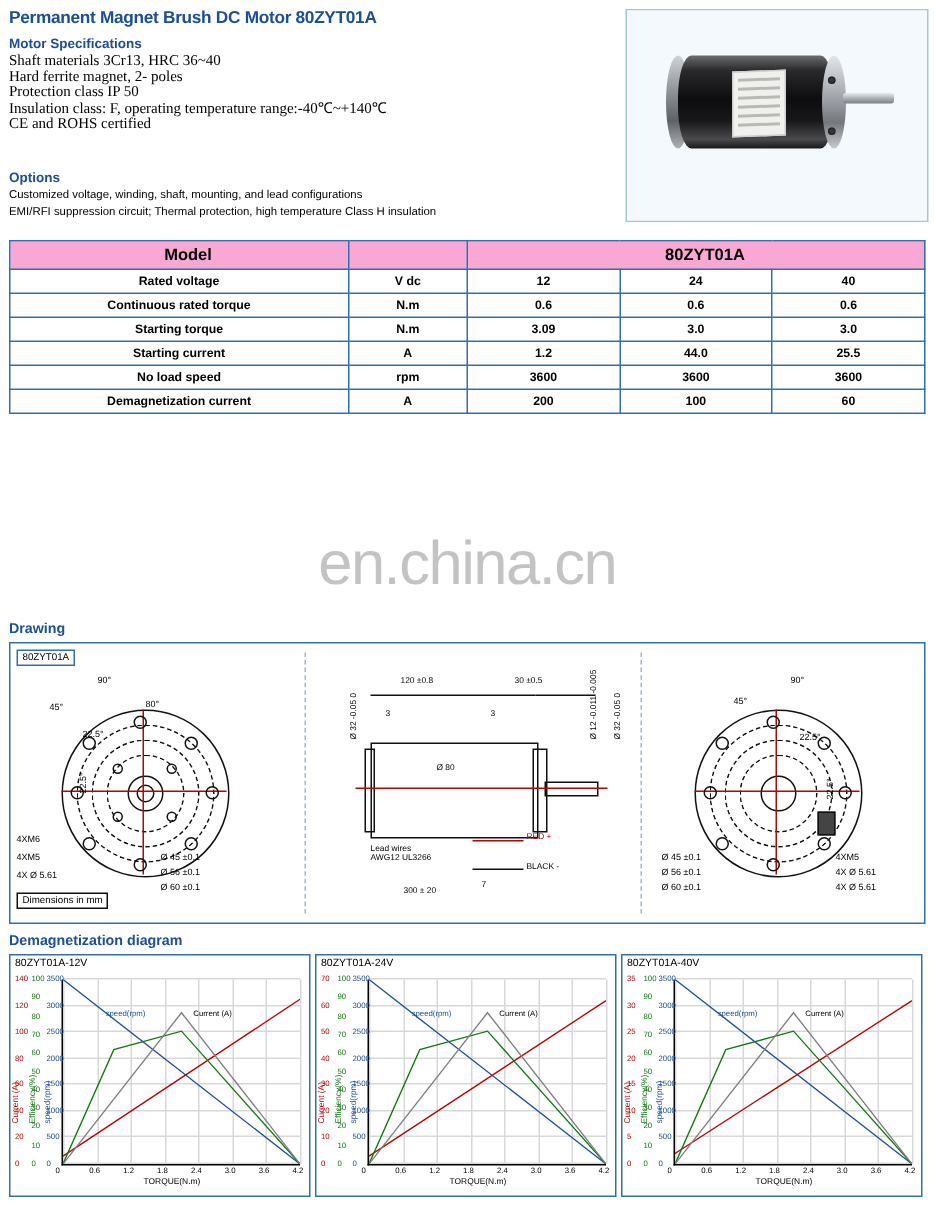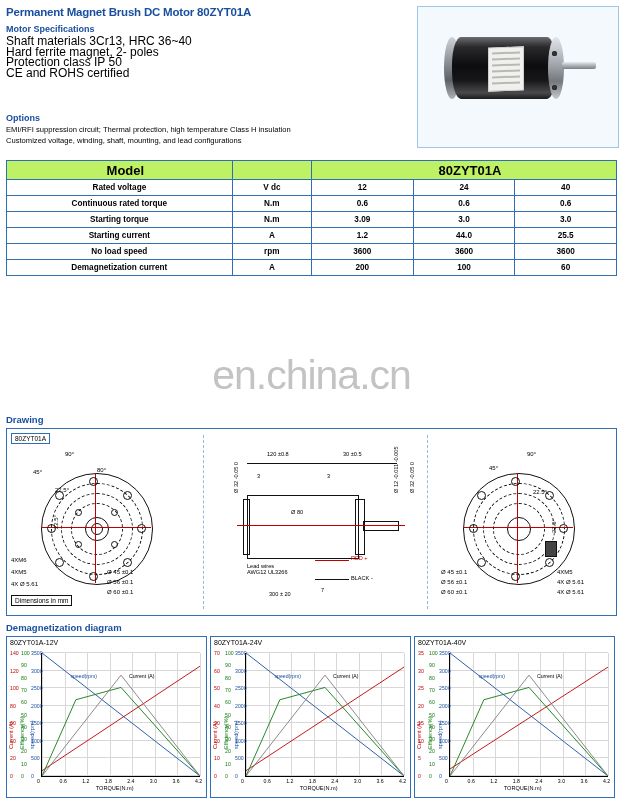--- a/index.html
+++ b/index.html
@@ -1,20 +1,20 @@
 <!DOCTYPE html>
 <html><head>
 <meta charset="utf-8">
 <style>
   html,body{margin:0;padding:0;}
   body{width:623px;height:804px;background:#ffffff;font-family:"Liberation Sans",sans-serif;font-size:8px;color:#000;position:relative;overflow:hidden;}
   .blue-h{color:#1a4fa0;font-weight:bold;}
   #title{position:absolute;left:6px;top:6px;font-size:11.5px;letter-spacing:-.2px;}
   #specs-h{position:absolute;left:6px;top:24px;font-size:9px;}
-  #specs-list{position:absolute;left:6px;top:36px;width:400px;line-height:10.6px;font-size:12px;}
+  #specs-list{position:absolute;left:6px;top:36px;width:400px;line-height:10.6px;font-size:10px;font-family:Liberation Serif, serif;}
   #options-h{position:absolute;left:6px;top:113px;font-size:9px;}
   #options-list{position:absolute;left:6px;top:125px;width:410px;line-height:10.6px;font-size:7.6px;}
   
   #photo-box{position:absolute;left:417px;top:6px;width:200px;height:140px;border:1px solid #9fc6e8;background:#fff;}
   #photo-inner{position:absolute;left:0;top:0;right:0;bottom:0;background:#f4f9fd;}
   .mtr-body{position:absolute;left:34px;top:30px;width:104px;height:62px;border-radius:9px/28px;
      background:linear-gradient(to bottom,#6d6d70 0%,#2a2a2c 16%,#0d0d0f 46%,#17171a 70%,#4a4a4d 90%,#1a1a1c 100%);}
   .mtr-cap{position:absolute;top:30px;width:16px;height:62px;border-radius:50%/50%;
      background:linear-gradient(to bottom,#cfd2d6,#8d9197 40%,#5e6166 70%,#aeb2b7);}
   .mtr-cap.left{left:26px;}
@@ -24,21 +24,21 @@
   .mtr-label{position:absolute;left:70px;top:40px;width:34px;height:42px;background:#f0f0ee;border:1px solid #cfcfca;
      transform:skewY(-2deg);}
   .mtr-label i{display:block;height:2px;background:#b9b9b4;margin:4px 3px;}
   .mtr-vent{position:absolute;width:5px;height:5px;border-radius:50%;background:#3a3a3d;box-shadow:inset 0 0 2px #000;}
   
   #watermark{position:absolute;left:0;top:352px;width:623px;text-align:center;font-size:41px;color:#b9b9b9;
      font-family:"Liberation Sans",sans-serif;letter-spacing:-1px;opacity:.85;z-index:5;pointer-events:none;}
   
   #spec-table{position:absolute;left:6px;top:160px;width:611px;border-collapse:collapse;font-size:8.2px;}
   #spec-table td,#spec-table th{border:1px solid #2f6fb5;padding:1px 2px;text-align:center;height:13px;font-weight:bold;}
-  #spec-table thead th{background:#bef264;color:#000;font-size:13px;font-weight:bold;height:16px;padding-left:14px;}
+  #spec-table thead th{background:#f9a8d4;color:#000;font-size:11px;font-weight:bold;height:16px;padding-left:14px;}
   #spec-table td.name{text-align:center;}
   #spec-table tr:nth-child(even) td{background:#ffffff;}
   
   #drawing-h{position:absolute;left:6px;top:414px;font-size:9.5px;}
   #drawing-box{position:absolute;left:6px;top:428px;width:609px;height:186px;border:1px solid #2f6fb5;background:#fff;}
   #char-h{position:absolute;left:6px;top:622px;font-size:9.5px;}
   #char-row{position:absolute;left:6px;top:636px;width:609px;height:162px;display:flex;gap:3px;}
   .chart-panel{flex:1;border:1px solid #2f6fb5;position:relative;background:#fff;}
   .chart-title{position:absolute;left:3px;top:2px;font-size:7px;}
   .plot{position:absolute;left:34px;top:16px;right:6px;bottom:20px;border-left:1px solid #000;border-bottom:1px solid #000;}
@@ -60,27 +60,28 @@
 </head>
 <body>
 
 <div id="title" class="blue-h">Permanent Magnet Brush DC Motor 80ZYT01A</div>
 
 <div id="specs-h" class="blue-h">Motor Specifications</div>
 <div id="specs-list">
   <div>Shaft materials 3Cr13, HRC 36~40</div>
   <div>Hard ferrite magnet, 2- poles</div>
   <div>Protection class IP 50</div>
+  <div>Insulation class: F, operating temperature range:-40℃~+140℃</div>
   <div>CE and ROHS certified</div>
 </div>
 
 <div id="options-h" class="blue-h">Options</div>
 <div id="options-list">
+  <div>Customized voltage, winding, shaft, mounting, and lead configurations</div>
   <div>EMI/RFI suppression circuit; Thermal protection, high temperature Class H insulation</div>
-  <div>Customized voltage, winding, shaft, mounting, and lead configurations</div>
 </div>
 
 <div id="photo-box">
   <div id="photo-inner">
     <div class="mtr-cap left"></div>
     <div class="mtr-body"></div>
     <div class="mtr-label">
         <i></i>
         <i></i>
         <i></i>

